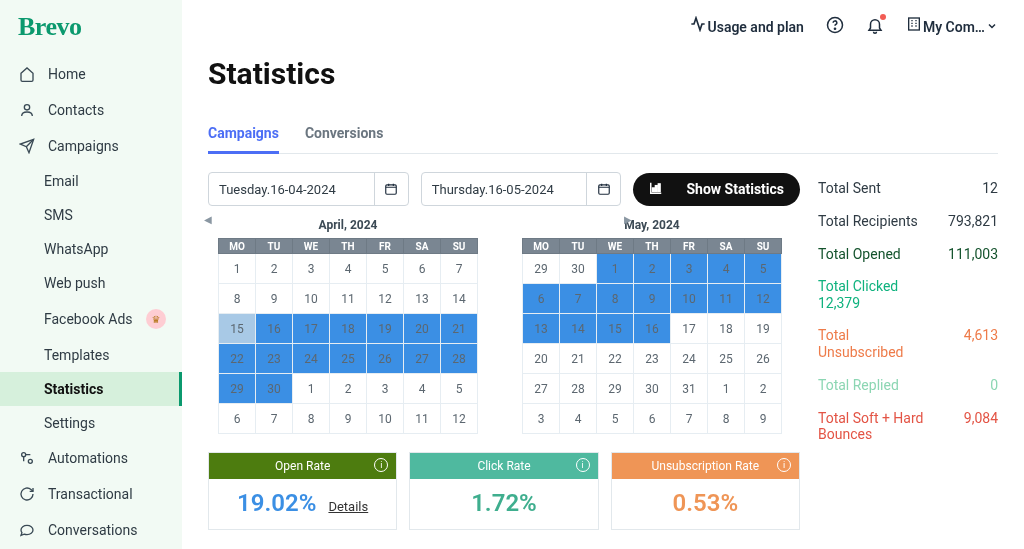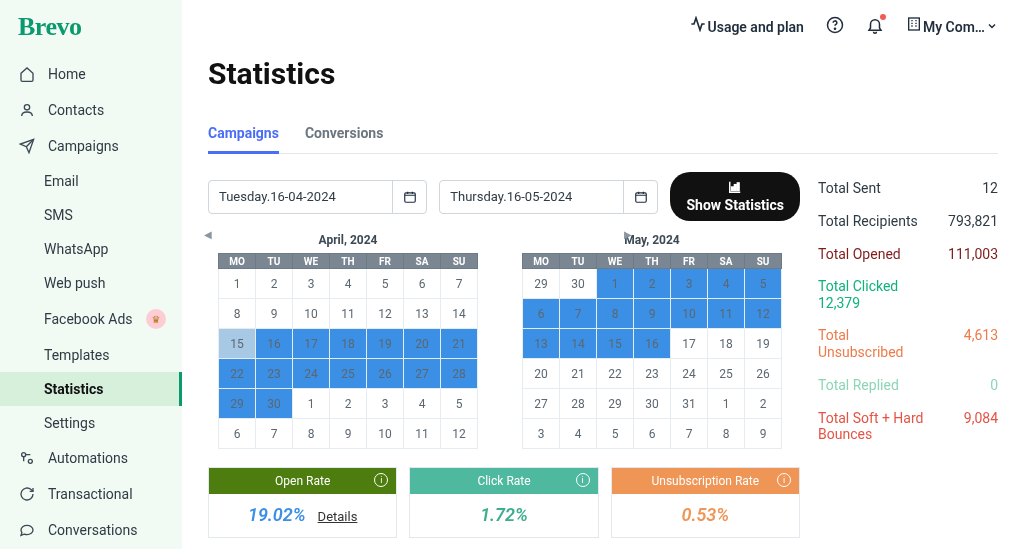--- a/index.html
+++ b/index.html
@@ -24,53 +24,53 @@
   .tab { padding: 10px 0; font-size:14px; font-weight:700; color:#6b7680; cursor:pointer;}
   .tab.active { color:#4c6ef5; border-bottom:3px solid #4c6ef5; margin-bottom:-1px;}
   
   .content { display:flex; gap: 18px; margin-top: 18px;}
   .left { flex:1; }
   .right { width: 180px; }
   .daterow { display:flex; align-items:center; gap: 12px;}
   .dateinput { flex:1; display:flex; align-items:center; border:1px solid #cfd6dc; border-radius:4px; height:34px; overflow:hidden;}
   .dateinput .txt { flex:1; padding:0 10px; font-size:13px; color:#2f3b44;}
   .dateinput .cal { width:34px; height:100%; border-left:1px solid #cfd6dc; display:flex; align-items:center; justify-content:center; font-size:14px;}
-  .showbtn { background:#111; color:#fff; border-radius:20px; padding: 8px 16px; font-size:14px; font-weight:700; display:flex; align-items:center; gap:0; cursor:pointer;flex-direction:column;}
+  .showbtn { background:#111; color:#fff; border-radius:20px; padding: 8px 16px; font-size:14px; font-weight:700; display:flex; align-items:center; gap:23px; cursor:pointer;}
   
   .calwrap { display:flex; gap: 44px; margin-top: 6px; align-items:flex-start; position:relative; padding: 0 10px;}
   .calnav { position:absolute; top: 2px; font-size:10px; color:#8a97a2; cursor:pointer;}
   .calnav.left { left:-4px;}
   .calnav.right { right:-4px;}
   .calendar { width: 260px;}
   .cal-title { text-align:center; font-size:12px; font-weight:700; color:#3c4a55; padding: 6px 0;}
   table.cal { width:100%; border-collapse:collapse; table-layout:fixed;}
   table.cal th { background:#7a8692; color:#fff; font-size:10px; font-weight:700; height:15px; border:1px solid #6e7a85;}
   table.cal td { height:30px; text-align:center; font-size:12px; border:1px solid #e6edf2; color:#5c6770; cursor:pointer;}
   td.sel { background:#3b8fe4; color:#fff; border-color:#2f7dcf;}
   td.selstart { background:#a8c9e6; color:#2f3b44;}
   td.off { color:#c3cbd2;}
   td.dim { color:#c3cbd2;}
   
   .statlist { font-size:14px; }
   .statrow { display:flex; justify-content:space-between; padding: 8px 0; }
   .statrow .lbl { max-width: 120px; line-height:1.2;}
   .statrow .val { font-weight:400;}
   .c-default { color:#2f3b44;}
-  .c-teal { color:#7f1d1d;align-items:center;}
+  .c-teal { color:#14532d;align-items:center;}
   .c-green { color:#0fb27e;flex-direction:column;}
   .c-orange { color:#ee7b49;}
   .c-lightgreen { color:#8cd6b3;}
   .c-red { color:#e35445;}
   
   .cards { display:flex; gap: 12px; margin-top: 18px;}
   .card { flex:1; border:1px solid #e2e8ec; background:#fff; }
   .card-h { height:26px; display:flex; align-items:center; justify-content:center; color:#fff; font-size:12px; position:relative;}
   .card-h .info { position:absolute; right:8px; top:5px; width:14px; height:14px; border:1.5px solid #fff; border-radius:50%; font-size:9px; display:flex; align-items:center; justify-content:center;}
   .card-body { text-align:center; padding: 10px 0 12px;}
-  .card-val { font-size:18px; font-weight:600;font-style:italic;}
+  .card-val { font-size:24px; font-weight:600;}
   .card1 .card-h { background:#4d7c0f;}
   .card1 .card-val { color:#3b8fe4;}
   .card1 .details { font-size:13px; color:#333; text-decoration:underline; margin-left:8px; font-weight:400;}
   .card2 .card-h { background:#4fb99f;}
   .card2 .card-val { color:#3fae8e;}
   .card3 .card-h { background:#ef9556;}
   .card3 .card-val { color:#ef9556;}
   .bell-dot { width:6px; height:6px; background:#f25c54; border-radius:50%; position:absolute; top:-2px; right:-2px;}
   .rel { position:relative;}
 </style>

